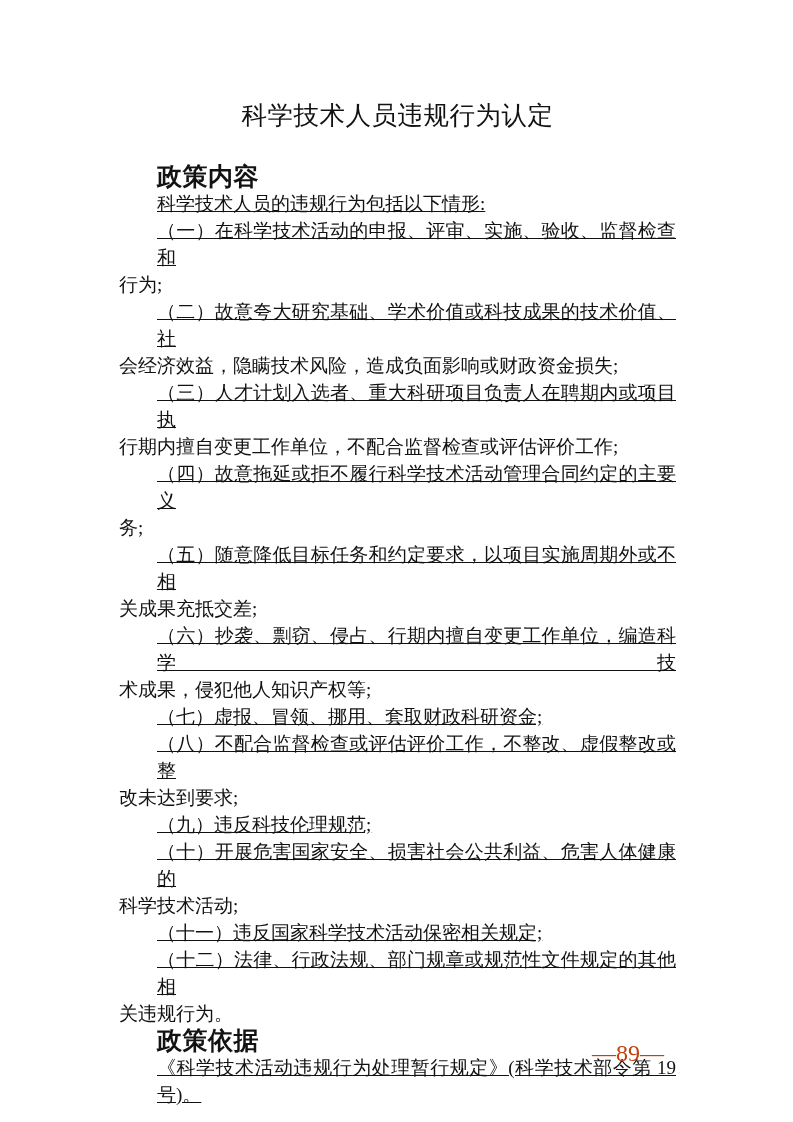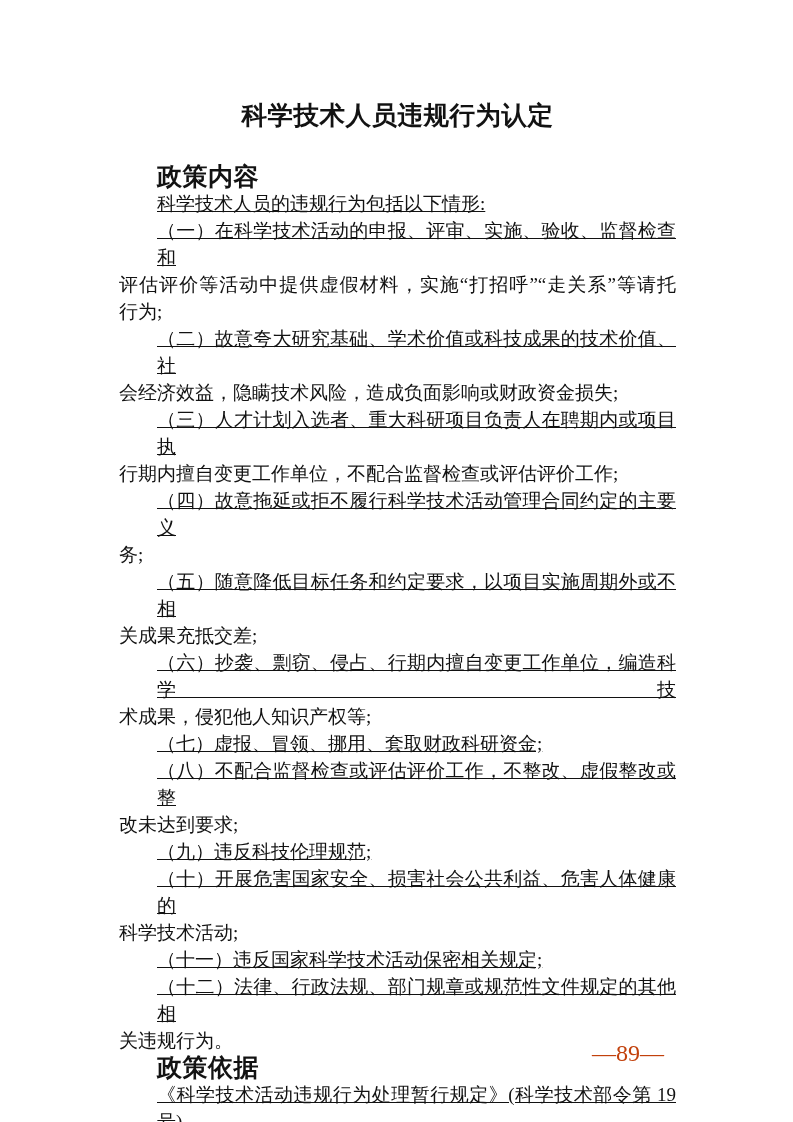--- a/index.html
+++ b/index.html
@@ -9,21 +9,21 @@
     background:#ffffff;
     color:#121212;
     font-family:"Liberation Serif","DejaVu Serif",serif;
     overflow:hidden;
     margin:0 auto;
   }
   .doc{padding:97px 117px 0 119px;}
   .title{
     margin:0;
     font-size:25.5px;line-height:38px;
-    font-weight:700;
+    font-weight:400;
     text-align:center;
     letter-spacing:0.5px;
     font-family:"Liberation Serif","DejaVu Serif",serif;
   }
   .content{margin-top:28px;font-size:19px;line-height:27px;}
   .heading{
     font-family:Liberation Serif, serif;
     font-weight:700;
     font-size:25px;line-height:27px;
     padding-left:38px;
@@ -52,21 +52,20 @@
 
     <h1 class="title">科学技术人员违规行为认定</h1>
 
     <div class="content">
 
       <div class="heading">政策内容</div>
 
       <div>
           <div class="line first end">科学技术人员的违规行为包括以下情形:</div>
           <div class="line first">（一）在科学技术活动的申报、评审、实施、验收、监督检查和</div>
-          <div class="line">评估评价等活动中提供虚假材料，实施“打招呼”“走关系”等请托</div>
           <div class="line end">行为;</div>
           <div class="line first">（二）故意夸大研究基础、学术价值或科技成果的技术价值、社</div>
           <div class="line end">会经济效益，隐瞒技术风险，造成负面影响或财政资金损失;</div>
           <div class="line first">（三）人才计划入选者、重大科研项目负责人在聘期内或项目执</div>
           <div class="line end">行期内擅自变更工作单位，不配合监督检查或评估评价工作;</div>
           <div class="line first">（四）故意拖延或拒不履行科学技术活动管理合同约定的主要义</div>
           <div class="line end">务;</div>
           <div class="line first">（五）随意降低目标任务和约定要求，以项目实施周期外或不相</div>
           <div class="line end">关成果充抵交差;</div>
           <div class="line first">（六）抄袭、剽窃、侵占、行期内擅自变更工作单位，编造科学技</div>

